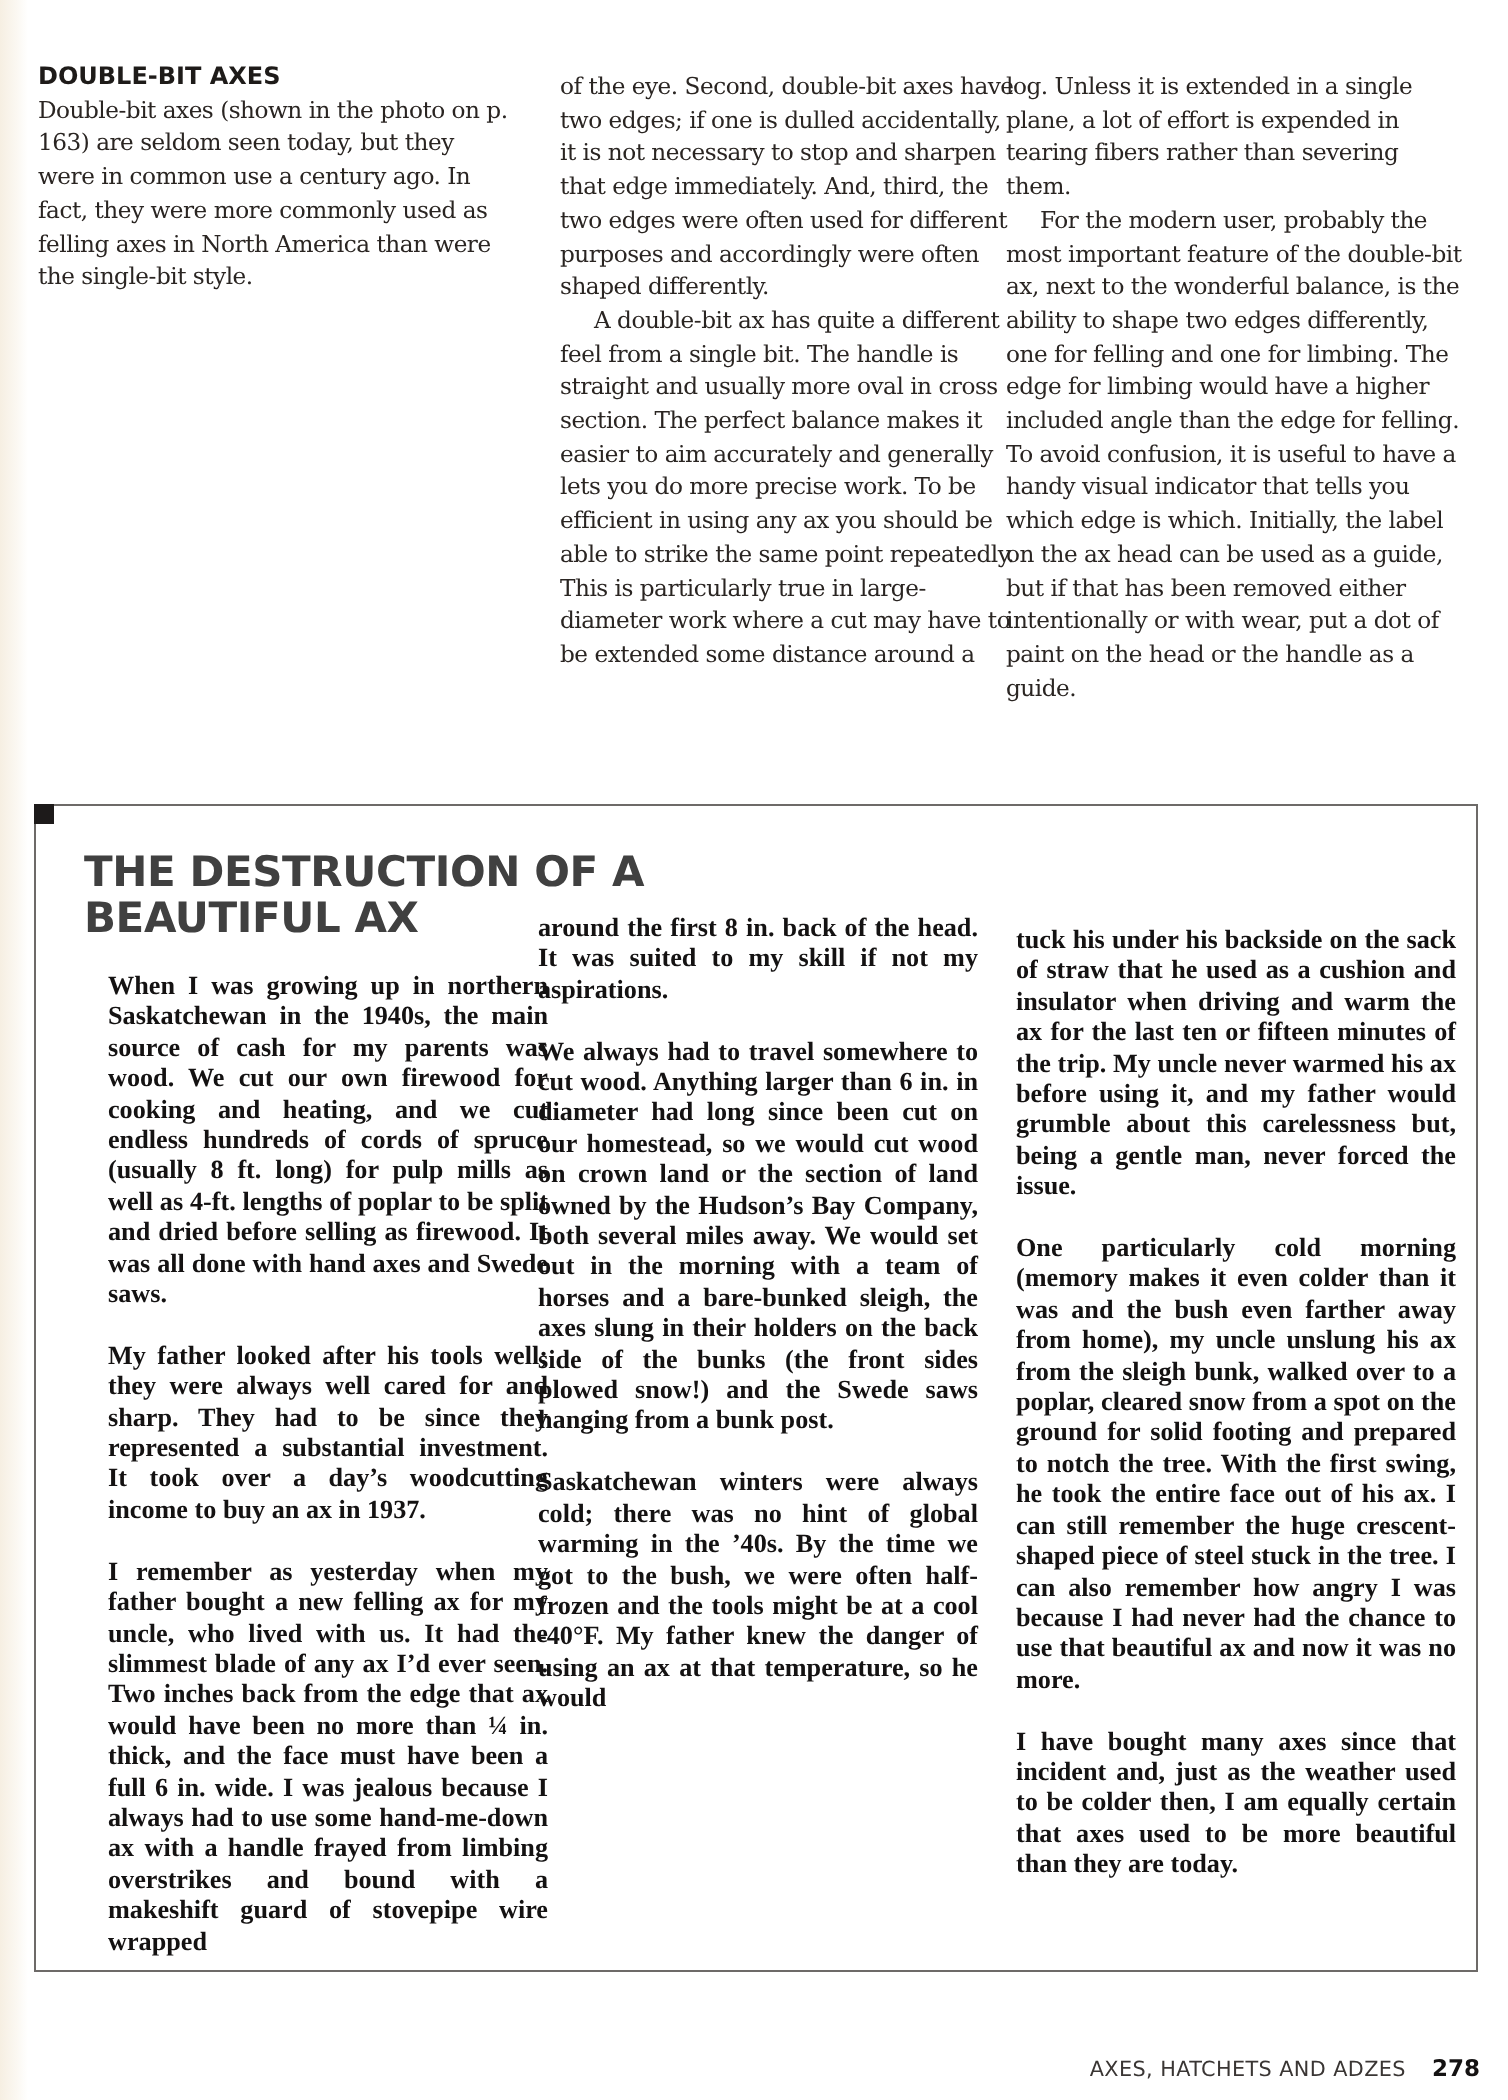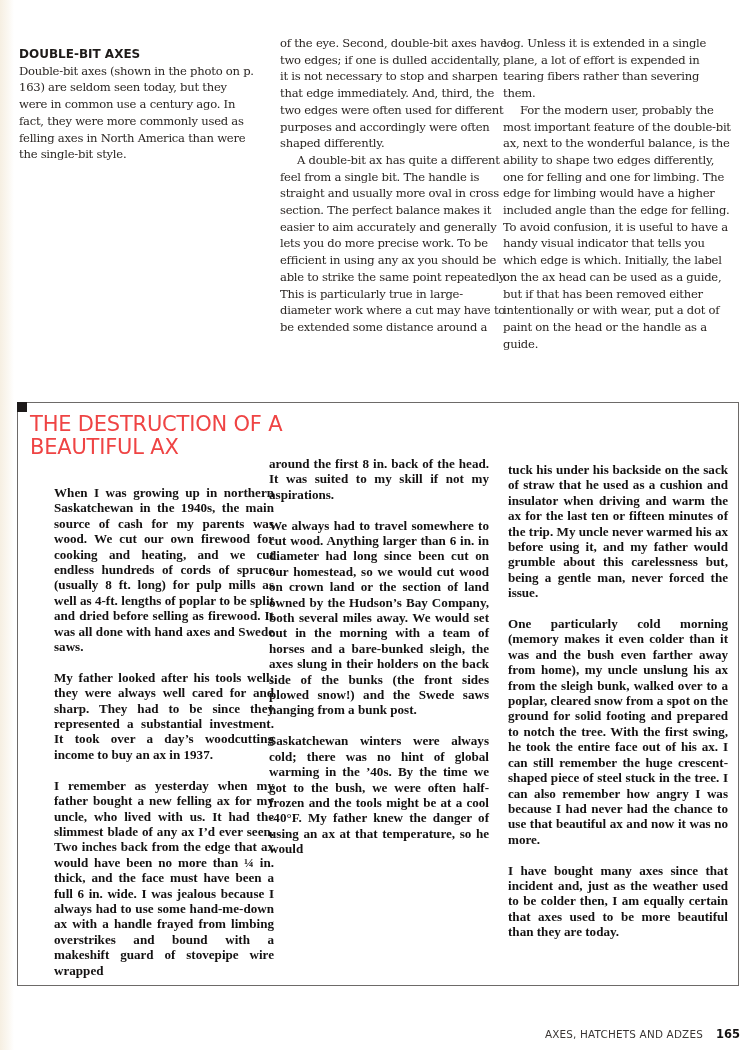--- a/index.html
+++ b/index.html
@@ -13,21 +13,21 @@
     }
     .page-edge {
       position: absolute;
       left: 0; top: 0;
       width: 14px; height: 1050px;
       background: linear-gradient(to right, #f6efe2, #fbf8f2 60%, #ffffff);
     }
     
     .top-col {
       position: absolute;
-      top: 46px;
+      top: 30px;
       font-family: "DejaVu Serif", "Liberation Serif", serif;
       font-size: 11.6px;
       line-height: 16.7px;
       letter-spacing: -0.25px;
       color: #2a2522;
     }
     .top-col p { margin: 0; text-indent: 0; }
     .top-col p.indent { text-indent: 17px; }
     #top-col-1 { left: 19px; width: 236px; }
     #top-col-2 { left: 280px; width: 230px; top: 35px; }
@@ -54,27 +54,27 @@
     .sidebar-marker {
       position: absolute;
       left: -1px; top: -1px;
       width: 10px; height: 10px;
       background: #1d1a1a;
     }
     .sidebar-title {
       position: absolute;
       left: 12px;
       top: 10px;
-      margin: 0;
+      margin: 12px;
       font-family: "DejaVu Sans", "Liberation Sans", sans-serif;
-      font-weight: 400;
+      font-weight: 700;
       font-size: 21px;
       line-height: 23px;
       letter-spacing: -0.2px;
-      color: #ef4444;
+      color: #404040;
       text-transform: uppercase;
     }
     .sidebar-col {
       position: absolute;
       top: 82px;
       width: 220px;
       font-family: "Liberation Serif", "DejaVu Serif", serif;
       font-weight: bold;
       font-size: 13.1px;
       line-height: 15.4px;
@@ -150,14 +150,14 @@
 
   <div class="sidebar-col" id="sb-col-3">
     <p>tuck his under his backside on the sack of straw that he used as a cushion and insulator when driving and warm the ax for the last ten or fifteen minutes of the trip. My uncle never warmed his ax before using it, and my father would grumble about this carelessness but, being a gentle man, never forced the issue.</p>
     <p>One particularly cold morning (memory makes it even colder than it was and the bush even farther away from home), my uncle unslung his ax from the sleigh bunk, walked over to a poplar, cleared snow from a spot on the ground for solid footing and prepared to notch the tree. With the first swing, he took the entire face out of his ax. I can still remember the huge crescent-shaped piece of steel stuck in the tree. I can also remember how angry I was because I had never had the chance to use that beautiful ax and now it was no more.</p>
     <p>I have bought many axes since that incident and, just as the weather used to be colder then, I am equally certain that axes used to be more beautiful than they are today.</p>
   </div>
 </div>
 
 <div class="footer">
   <span class="running-head">AXES, HATCHETS AND ADZES</span>
-  <span class="page-number">165</span>
+  <span class="page-number">278</span>
 </div>
 
 </body></html>

